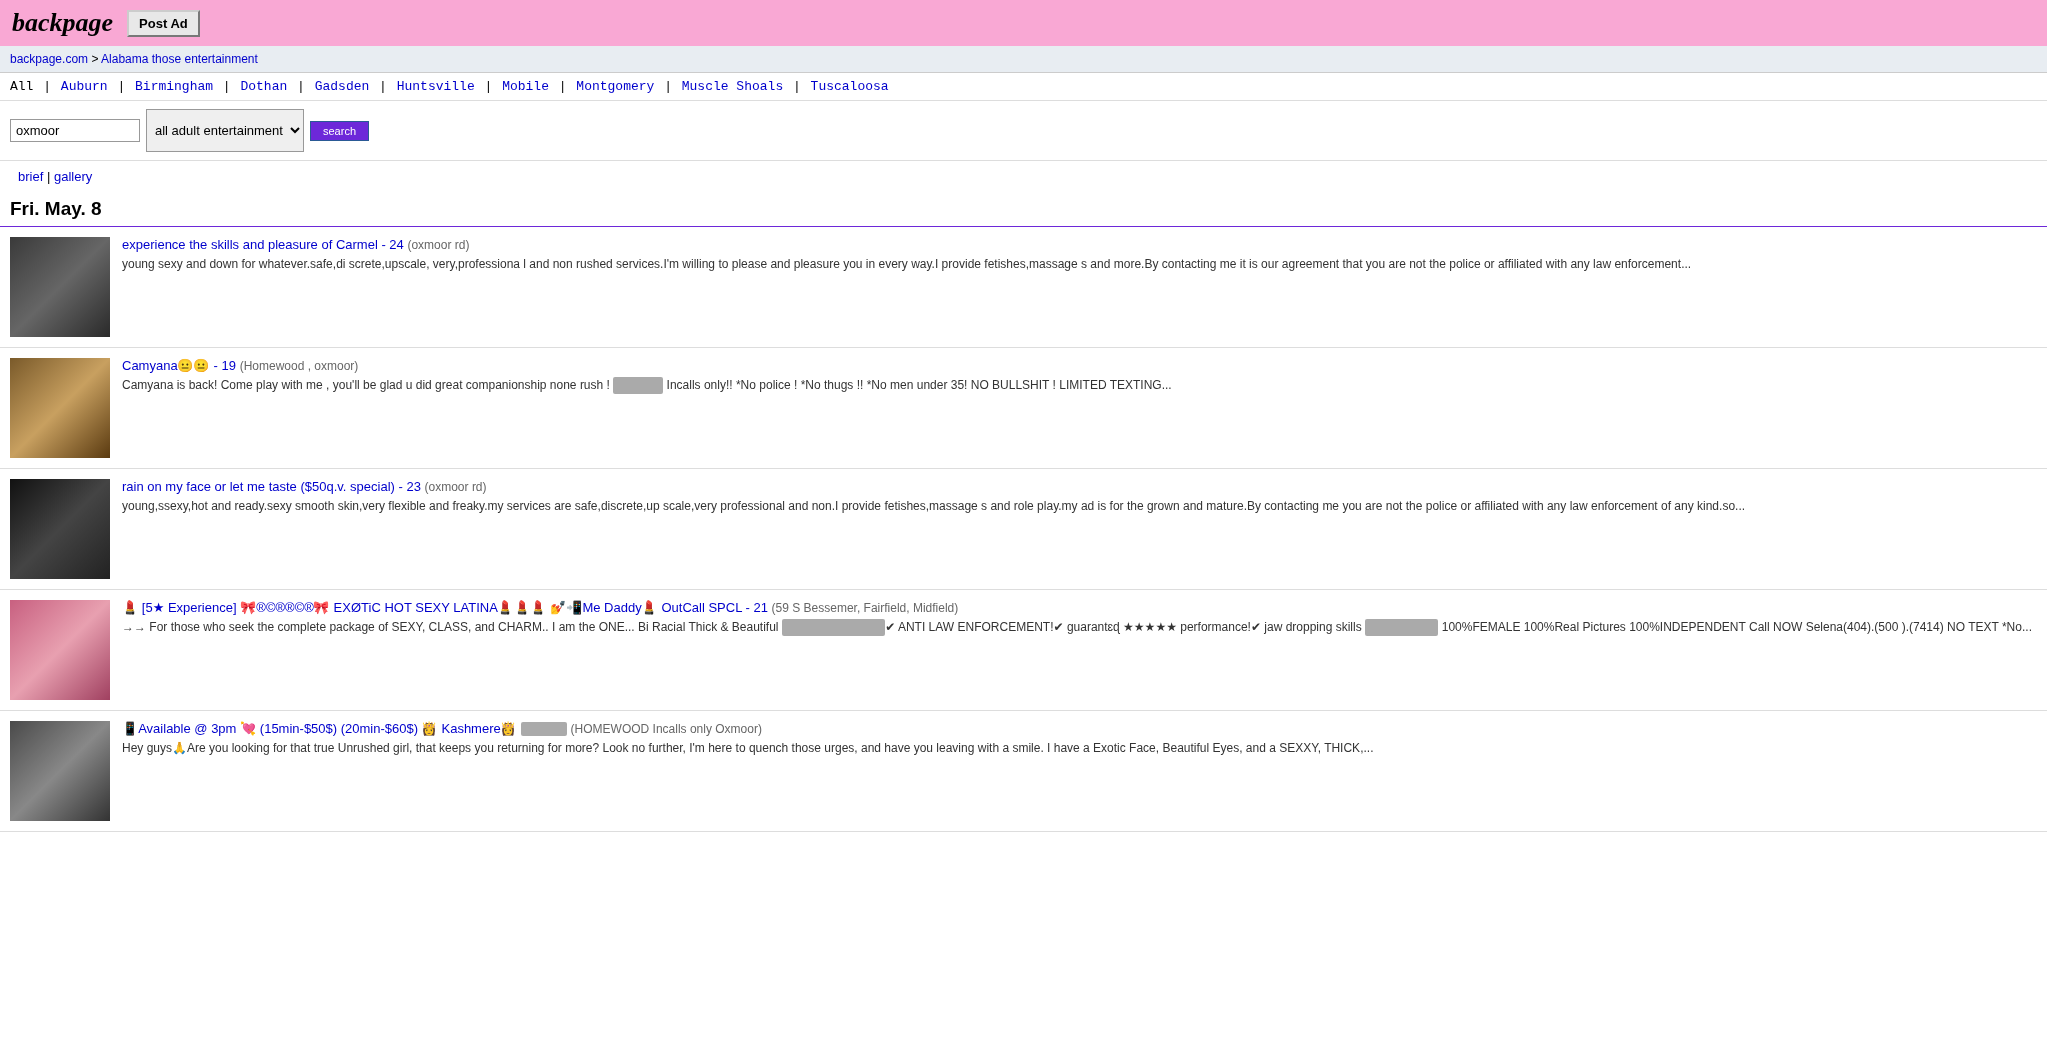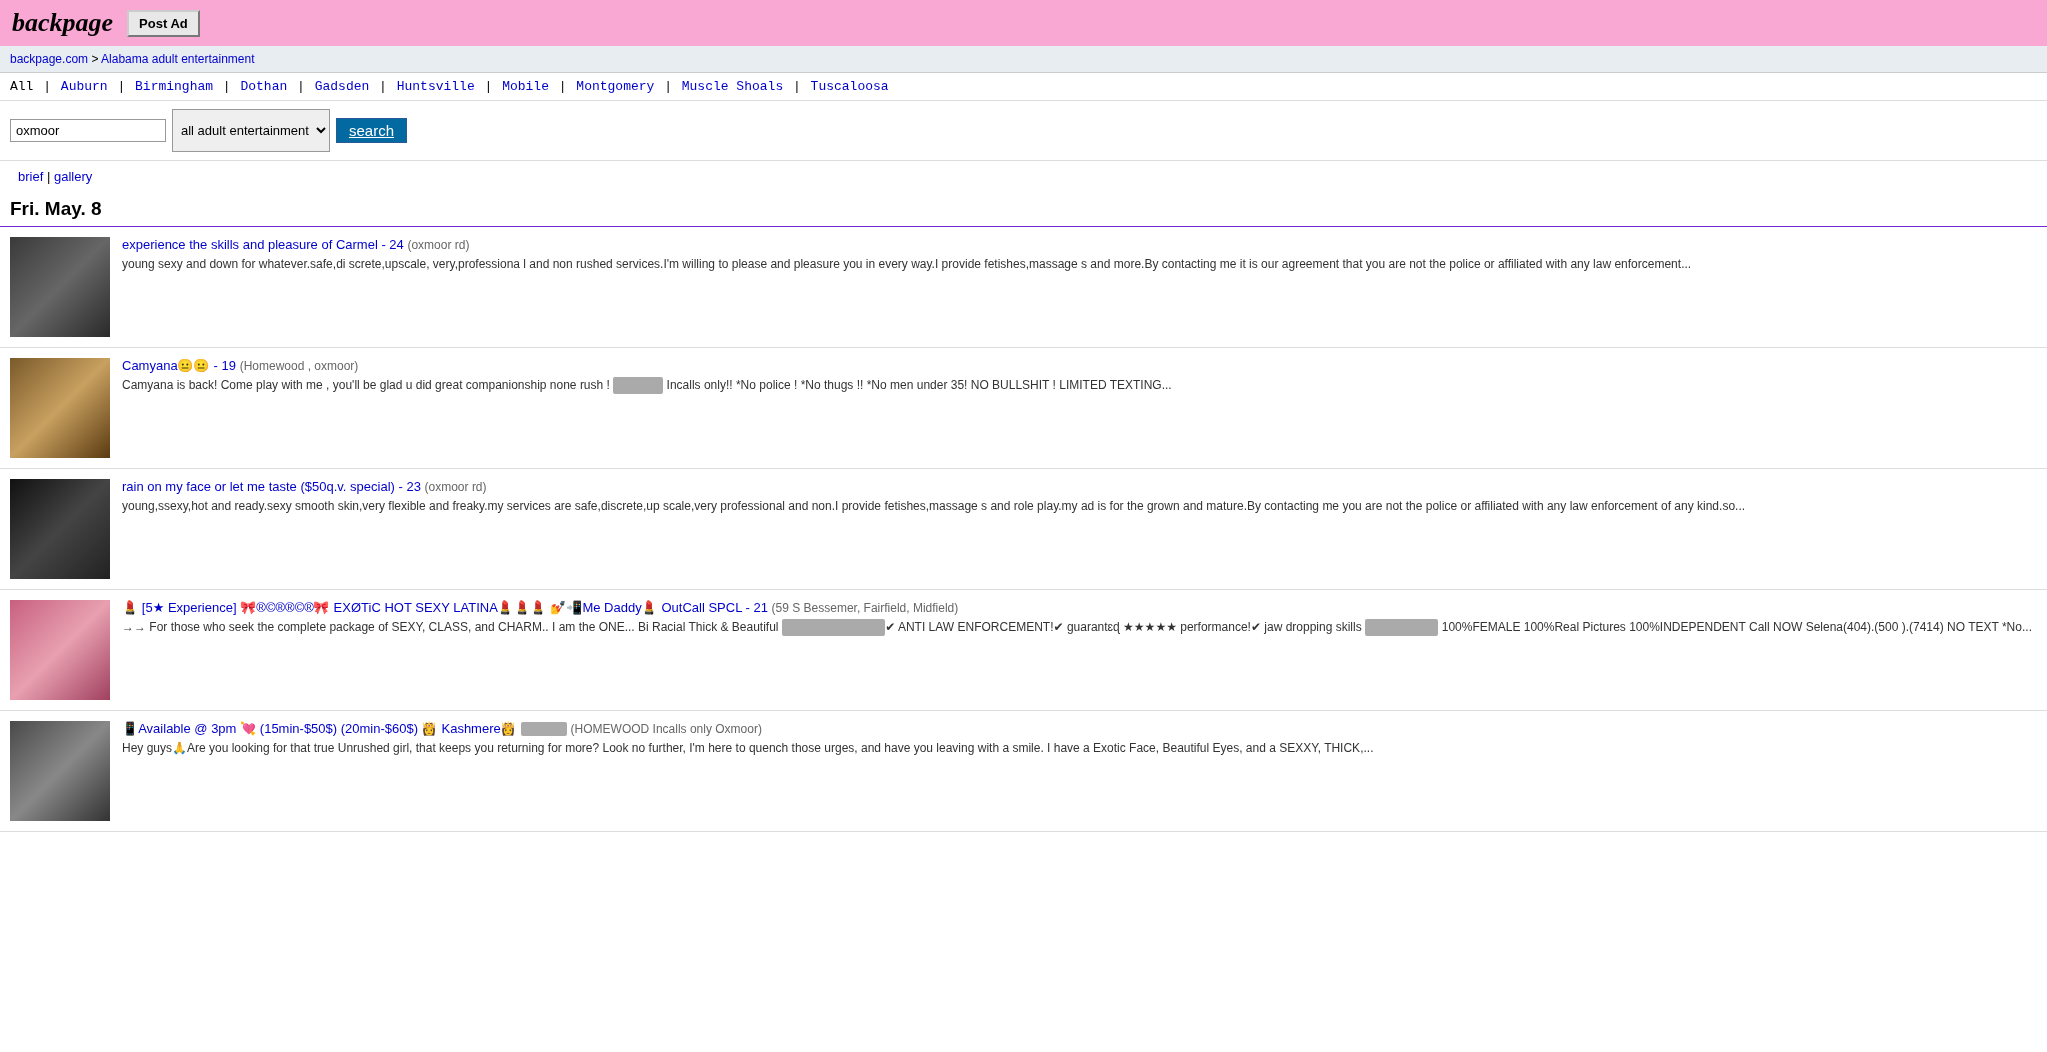--- a/index.html
+++ b/index.html
@@ -51,35 +51,34 @@
       display: flex;
       align-items: center;
       gap: 6px;
       background: #fff;
       border-bottom: 1px solid #ddd;
     }
     #search-input {
       border: 1px solid #999;
       padding: 3px 5px;
       font-size: 13px;
-      width: 156px;
+      width: 130px;
     }
     #category-select {
       font-size: 13px;
       padding: 12px 4px;
       border: 1px solid #999;
     }
     #search-btn {
-      background: #0369a1;
+      background: #6d28d9;
       color: #fff;
       border: 1px solid #2a5a95;
       padding: 3px 12px;
-      font-size: 15px;
+      font-size: 11px;
       cursor: pointer;
-      text-decoration: underline;
     }
 
     #view-toggle {
       padding: 8px 10px;
       font-size: 13px;
       margin-left: 8px;
     }
     #view-toggle a { color: #00c; text-decoration: none; }
 
     #date-header {
@@ -145,21 +144,21 @@
 <body>
 
 <div id="header">
   <span id="logo">backpage</span>
   <button id="post-ad-btn">Post Ad</button>
 </div>
 
 <div id="breadcrumb">
   <a>backpage.com</a>
   <span> &gt; </span>
-  <a>Alabama adult entertainment</a>
+  <a>Alabama those entertainment</a>
 </div>
 
 <div id="city-nav">
   <span>All</span>
   <span class="city-sep"> | </span>
   <a>Auburn</a><span class="city-sep"> | </span>
   <a>Birmingham</a><span class="city-sep"> | </span>
   <a>Dothan</a><span class="city-sep"> | </span>
   <a>Gadsden</a><span class="city-sep"> | </span>
   <a>Huntsville</a><span class="city-sep"> | </span>

